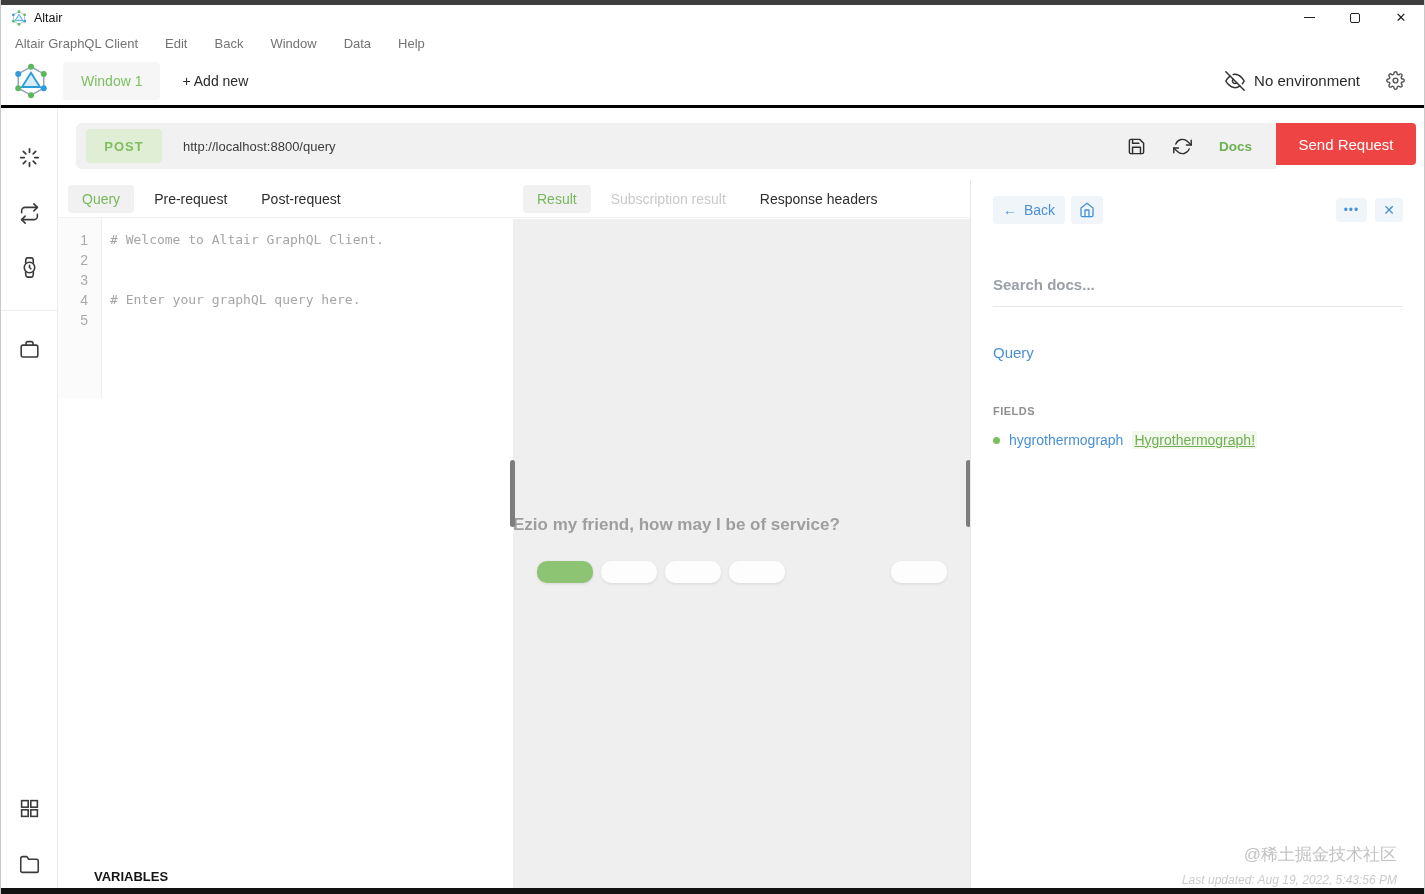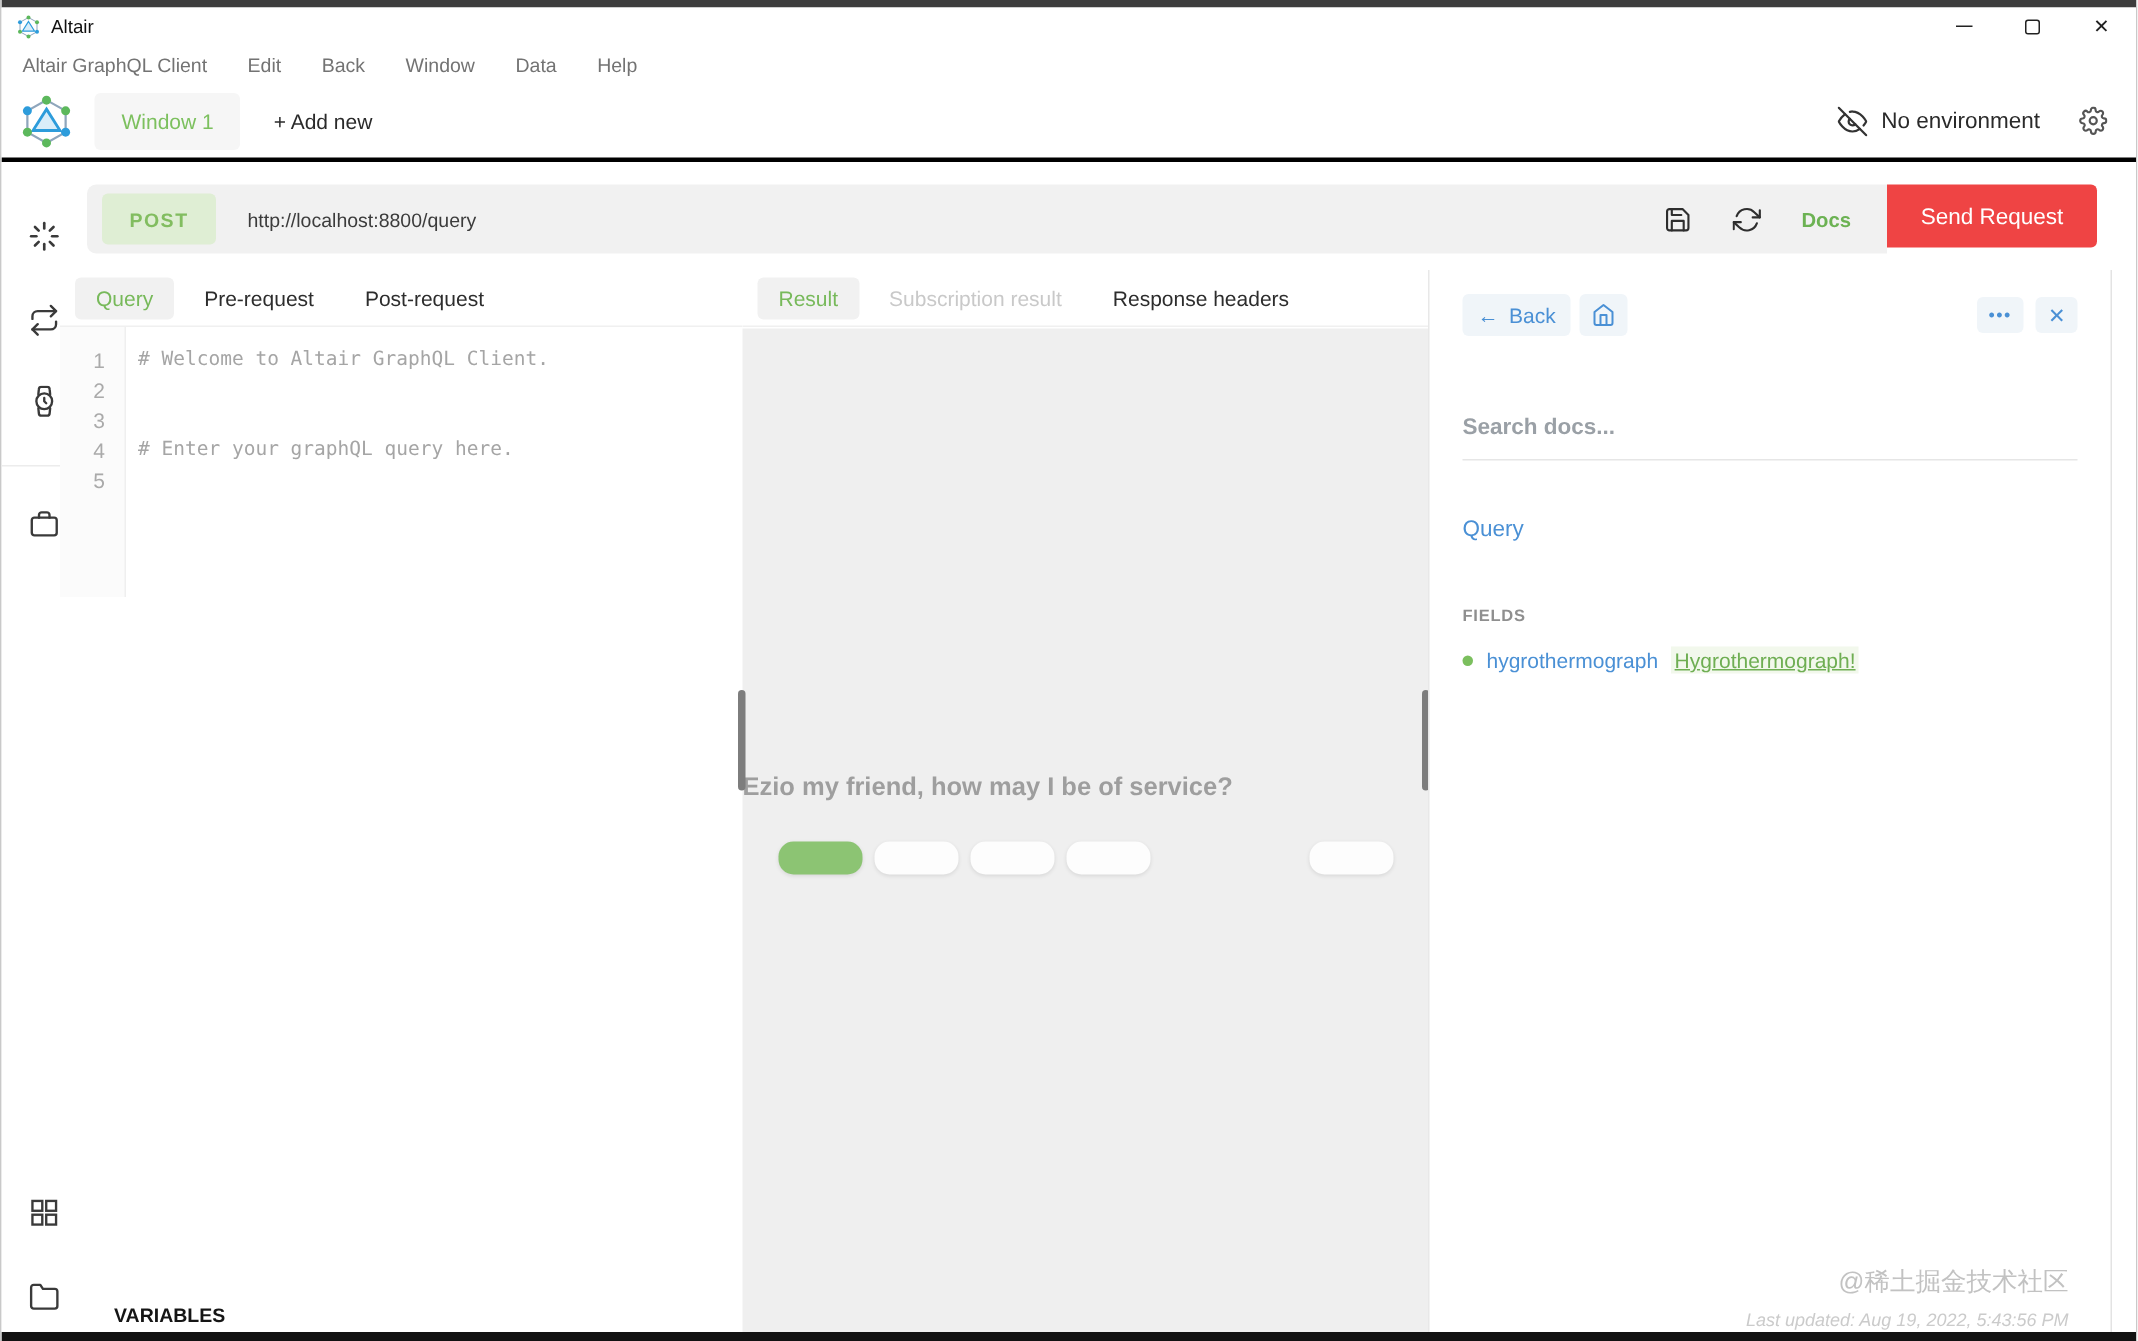--- a/index.html
+++ b/index.html
@@ -34,21 +34,21 @@
   .envzone .envlbl { font-size:15px; color:#2a2a2a; }
   .gearwrap { margin-left:26px; margin-right:19px; display:flex; align-items:center; }
 
   
   .sidebar { position:absolute; top:108px; left:0; width:57px; height:780px; background:#fff;
              border-right:1px solid #ececec; }
   .sb-ico { position:absolute; left:18px; width:21px; height:21px; }
   .sb-divider { position:absolute; top:202px; left:0; width:100%; height:1px; background:#ececec; }
 
   
-  .main { position:absolute; top:108px; left:39px; width:1368px; height:780px; background:#fff; }
+  .main { position:absolute; top:108px; left:57px; width:1368px; height:780px; background:#fff; }
 
   .request-row { position:absolute; top:0; left:0; width:100%; height:72px; background:#fff; display:flex; }
   .url-group { margin:15px 0 0 18px; height:46px; flex:1; background:#f1f1f1; border-radius:6px 0 0 6px;
                display:flex; align-items:center; }
   .method-chip { margin-left:10px; width:76px; height:34px; background:#dfeed4; border-radius:4px;
                  display:flex; align-items:center; justify-content:center;
                  font-size:13px; font-weight:bold; letter-spacing:1px; color:#82bd60; }
   .url-text { margin-left:21px; font-size:13px; color:#3c3c3c; }
   .url-actions { margin-left:auto; display:flex; align-items:center; gap:27px; padding-right:24px; }
   .docs-link { font-size:13.5px; font-weight:bold; color:#6cb253; }

